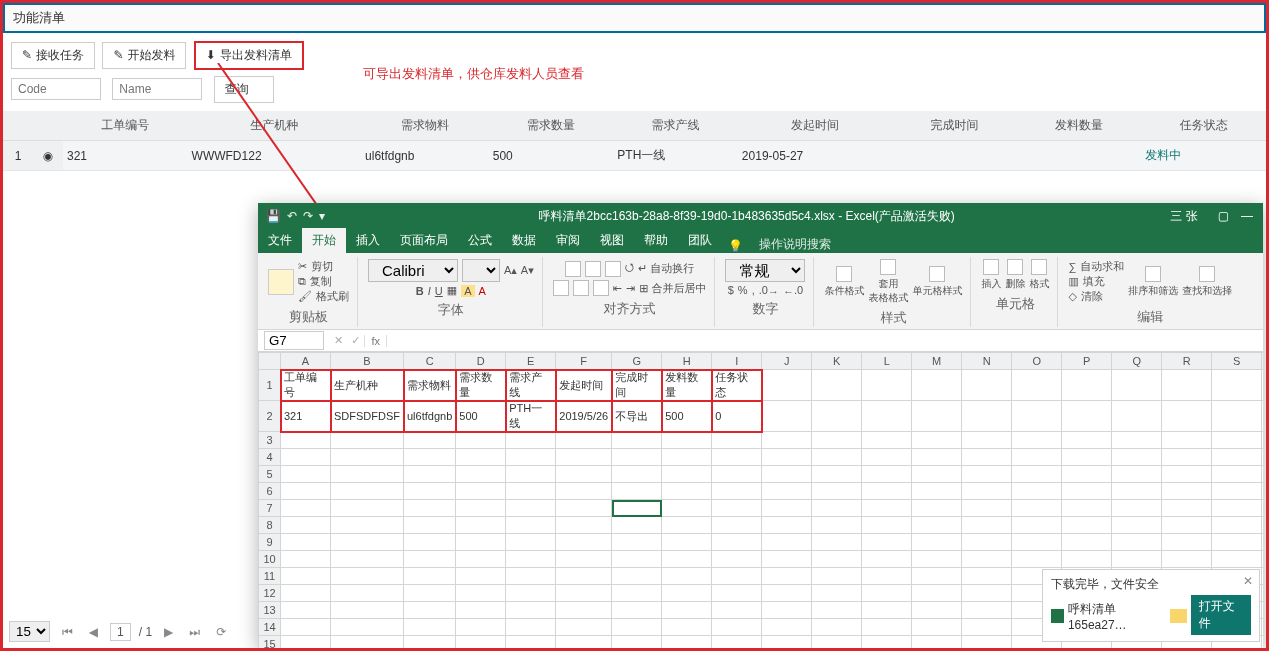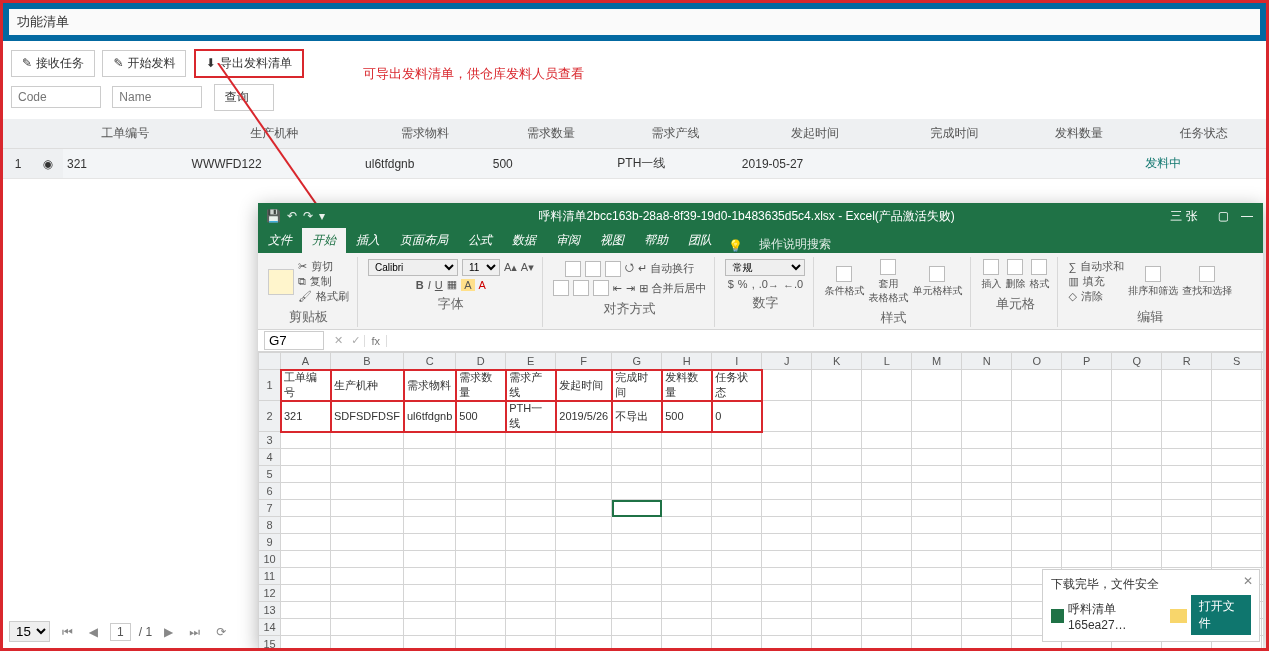--- a/index.html
+++ b/index.html
@@ -1,20 +1,20 @@
 <!DOCTYPE html>
 <html><head>
 <meta charset="utf-8">
 <style>
   * { box-sizing: border-box; }
   body { margin:0; font-family: "Microsoft YaHei", Arial, sans-serif; font-size:12px; color:#333; background:#fff; }
   .outer { width:1269px; height:651px; border:3px solid #d9272d; position:relative; overflow:hidden; }
 
   
-  .topbar { background:#fafafa; border:6px solid #0369a1; padding:4px 8px; font-size:13px; }
+  .topbar { background:#fafafa; border:2px solid #0369a1; padding:4px 8px; font-size:13px; }
   .toolbar { padding:8px 8px 4px 8px; }
   .btn { display:inline-block; border:1px solid #ccc; background:#fff; padding:4px 10px; margin-right:4px; cursor:pointer; font-size:12px; }
   .btn .ico { margin-right:4px; }
   .box-red { border:2px solid #d9272d; display:inline-block; padding:0; }
   .filterbar { padding:2px 8px 8px 8px; }
   .filterbar input[type=text] { border:1px solid #ccc; padding:3px 6px; font-size:12px; margin-right:8px; }
   .filterbar .q { width:60px; margin-right:2px; }
 
   table.data { width:100%; border-collapse:collapse; font-size:12px; }
   table.data th { background:#eef0f2; border-bottom:1px solid #ddd; padding:6px 4px; font-weight:normal; color:#555; }
@@ -26,32 +26,32 @@
   .arrow-svg { position:absolute; left:205px; top:60px; pointer-events:none; }
 
   
   .excel { position:absolute; left:255px; top:200px; width:1005px; height:445px; background:#fff; box-shadow:0 4px 18px rgba(0,0,0,.3); display:flex; flex-direction:column; }
   .ex-title { background:#1f7246; color:#fff; height:26px; display:flex; align-items:center; font-size:12px; }
   .ex-title .qa { display:flex; gap:6px; padding:0 8px; }
   .ex-title .qa span { opacity:.9; }
   .ex-title .fname { flex:1; text-align:center; white-space:nowrap; overflow:hidden; }
   .ex-title .winbtns { display:flex; gap:12px; padding:0 10px; }
   .ex-tabs { background:#1f7246; color:#fff; display:flex; align-items:flex-end; height:24px; font-size:12px; }
-  .ex-tabs .tab { padding:4px 10px; cursor:pointer;font-style:italic; }
+  .ex-tabs .tab { padding:4px 10px; cursor:pointer; }
   .ex-tabs .tab.active { background:#f3f3f3; color:#1f7246; }
   .ex-tabs .tell { margin-left:10px; opacity:.85; }
   .ex-tabs .bulb { margin:0 6px; }
 
   .ex-ribbon { background:#f3f3f3; border-bottom:1px solid #d5d5d5; padding:4px 6px 2px 6px; display:flex; gap:6px; }
   .rgroup { border-right:1px solid #d8d8d8; padding:2px 8px 0 4px; display:flex; flex-direction:column; align-items:center; gap:2px; }
   .rgroup .row { display:flex; align-items:center; gap:4px; color:#555; font-size:11px; }
   .rgroup .lbl { color:#666; font-size:13px; margin-top:2px; }
   .big-icn { width:26px; height:26px; border:1px solid #ccc; background:#fff5cc; display:inline-block; }
   .icn { width:16px; height:16px; display:inline-block; border:1px solid #bbb; background:#fff; }
-  select.fs { border:1px solid #bbb; font-size:10px; padding:1px 2px; }
+  select.fs { border:1px solid #bbb; font-size:15px; padding:1px 9px; }
 
   .ex-fx { display:flex; align-items:center; border-bottom:1px solid #d5d5d5; background:#fff; height:22px; font-size:11px; }
   .ex-fx .namebox { width:60px; border:1px solid #ccc; margin:2px 6px; padding:1px 4px; background:#fff; }
   .ex-fx .fxlbl { color:#777; padding:0 6px; border-left:1px solid #ddd; border-right:1px solid #ddd; }
 
   .ex-grid { flex:1; overflow:auto; position:relative; background:#fff; }
   table.sheet { border-collapse:collapse; font-size:11px; }
   table.sheet th, table.sheet td { border:1px solid #d4d4d4; padding:0 3px; height:17px; min-width:50px; text-align:left; }
   table.sheet th { background:#eef0f2; text-align:center; color:#555; font-weight:normal; }
   table.sheet th.rh { background:#eef0f2; width:22px; min-width:22px; text-align:center; }

